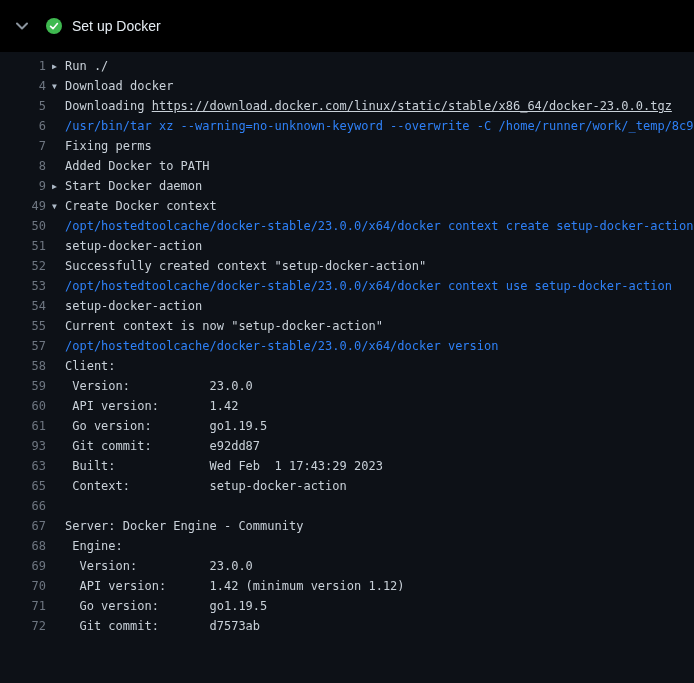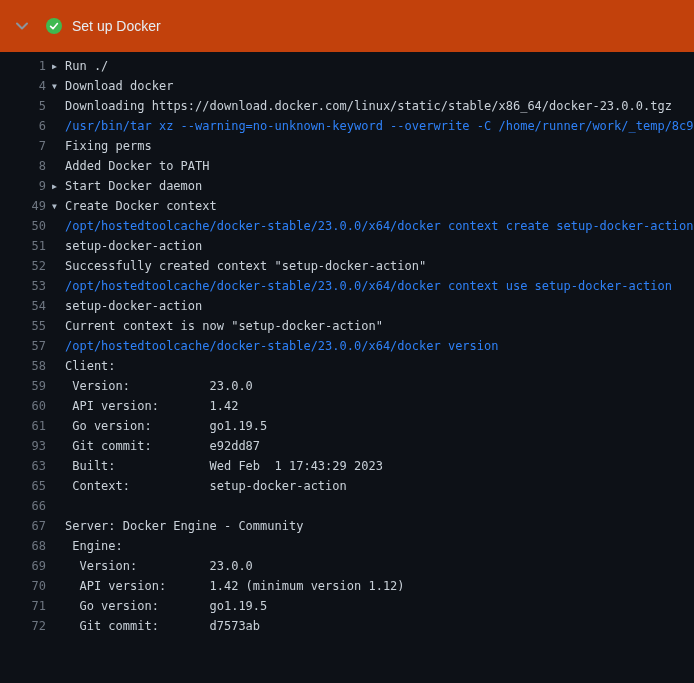--- a/index.html
+++ b/index.html
@@ -4,21 +4,21 @@
 <style>
   * { margin: 0; padding: 0; box-sizing: border-box; }
   html, body {
     width: 694px; height: 683px;
     background: #0d1117;
     overflow: hidden;
     font-family: "Liberation Sans", sans-serif;
   }
   .step-header {
     height: 52px;
-    background: #c2410c;
+    background: #000000;
     display: flex;
     align-items: center;
     padding: 8px 16px;
     cursor: pointer;
   }
   .chev-wrap { width: 14px; display: flex; align-items: center; }
   .check-wrap { margin-left: 16px; display: flex; align-items: center; }
   .step-title {
     margin-left: 10px;
     color: #e6edf3;
@@ -49,21 +49,21 @@
   .content { color: #c9d1d9; flex: 1; overflow: hidden; }
   .chev {
     display: inline-block;
     width: 13px;
     font-size: 8px;
     color: #adbac7;
     vertical-align: 1px;
   }
   .indent { display: inline-block; width: 13px; }
   .cmd { color: #2f81f7; }
-  .link { color: #c9d1d9; cursor: pointer; }
+  .link { color: #c9d1d9; text-decoration: underline; cursor: pointer; }
   .group-row { cursor: pointer; }
 </style>
 </head>
 <body>
 
 <div class="step-header">
   <span class="chev-wrap">
     <svg width="12" height="8" viewBox="0 0 12 8" fill="none">
       <path d="M1 1.5 L6 6.5 L11 1.5" stroke="#8b949e" stroke-width="2" stroke-linecap="round" stroke-linejoin="round"></path>
     </svg>

